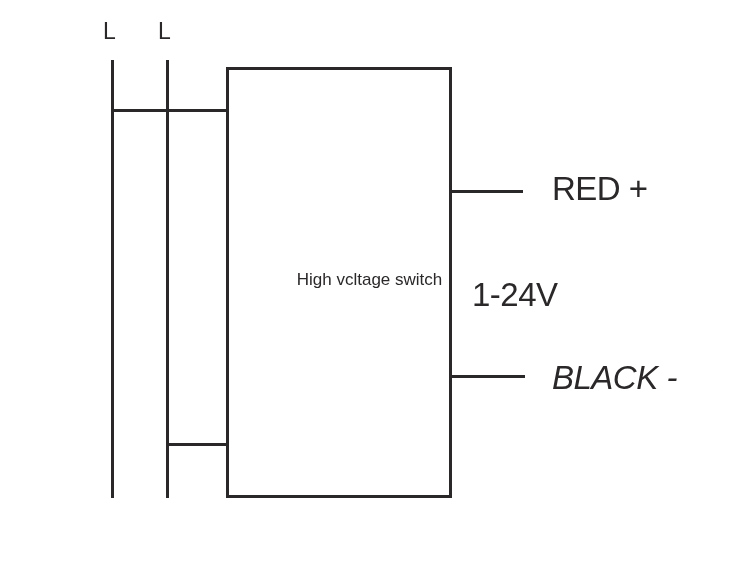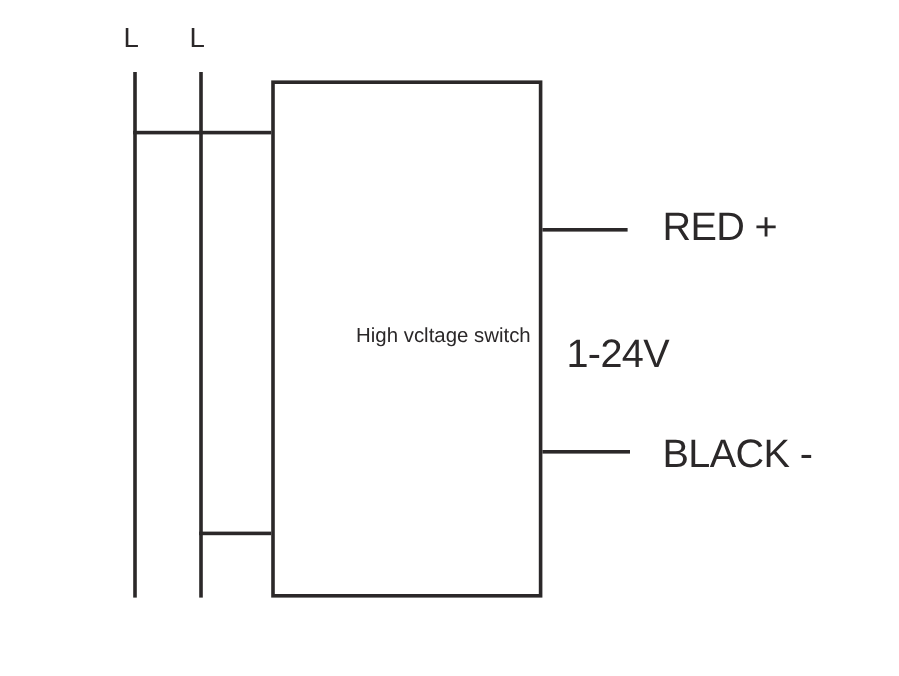--- a/index.html
+++ b/index.html
@@ -62,21 +62,21 @@
   .big-label {
     position: absolute;
     font-size: 33px;
     line-height: 1;
     letter-spacing: -0.5px;
     color: var(--ink);
     white-space: nowrap;
   }
   .label-red     { left: 552px; top: 172px; }
   .label-voltage { left: 472px; top: 278px; }
-  .label-black   { left: 552px; top: 361px; }
+  .label-black   { left: 552px; top: 361px; font-style: italic; }
 </style>
 </head>
 <body>
 
 <div class="canvas">
 
   <span class="terminal-label terminal-label-1">L</span>
   <span class="terminal-label terminal-label-2">L</span>
 
   <div class="wire v-line-1"></div>

